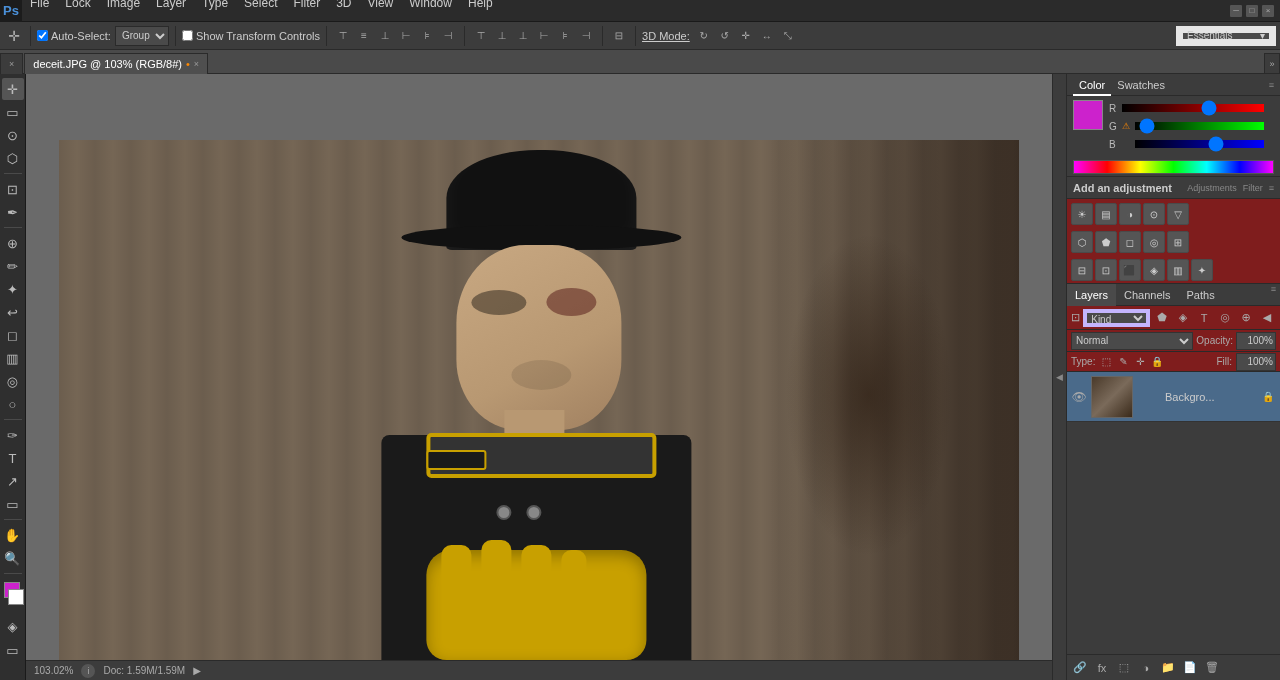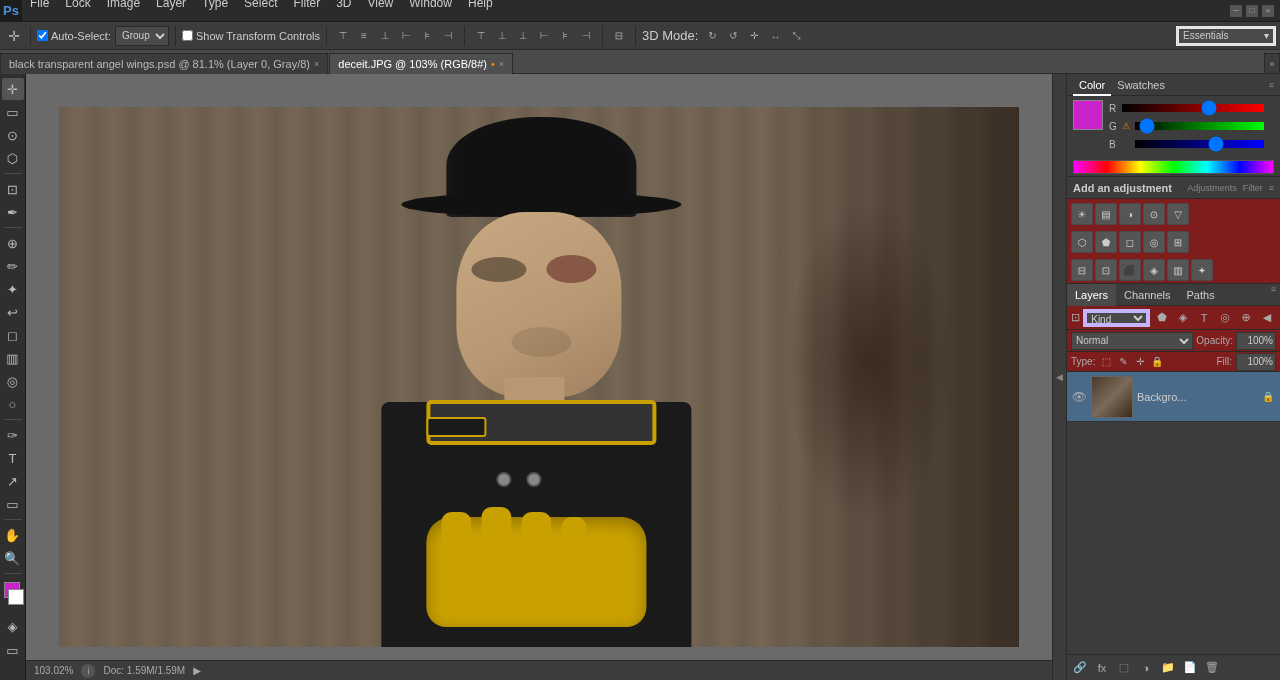--- a/index.html
+++ b/index.html
@@ -8,25 +8,25 @@
     
     #menu-bar { display: flex; align-items: center; height: 22px; background: #2b2b2b; border-bottom: 1px solid #1a1a1a; }
     #ps-logo { width: 22px; height: 22px; background: #1c1c1c; display: flex; align-items: center; justify-content: center; color: #4a90d9; font-weight: bold; font-size: 13px; flex-shrink: 0; }
     .menu-item { padding: 0 8px; height: 38px; line-height: 22px; color: #ccc; font-size: 12px; cursor: pointer; }
 
     
     #toolbar { display: flex; align-items: center; height: 28px; background: #3c3c3c; border-bottom: 1px solid #2a2a2a; padding: 0 4px; gap: 4px; }
     .toolbar-sep { width: 1px; height: 20px; background: #2a2a2a; margin: 0 2px; }
     .toolbar-checkbox { display: flex; align-items: center; gap: 3px; font-size: 11px; color: #ccc; }
     .toolbar-checkbox input { width: 11px; height: 11px; }
-    .toolbar-label { font-size: 13px; color: #ccc; }
+    .toolbar-label { font-size: 11px; color: #ccc; text-decoration: underline; }
     .toolbar-select { height: 20px; background: #4a4a4a; border: 1px solid #2a2a2a; color: #ccc; font-size: 10px; padding: 0 2px; }
     .toolbar-icon-group { display: flex; align-items: center; gap: 1px; }
     .tb-icon { width: 20px; height: 20px; display: flex; align-items: center; justify-content: center; color: #aaa; font-size: 10px; cursor: pointer; border: 1px solid transparent; }
-    #workspace-toggle { width: 100px; height: 20px; background: #4a4a4a; border: 3px solid #e5e5e5; color: #ccc; font-size: 10px; display: flex; align-items: center; justify-content: space-between; padding: 0 4px; cursor: pointer; margin-left: auto; }
+    #workspace-toggle { width: 100px; height: 20px; background: #4a4a4a; border: 7px solid #e5e5e5; color: #ccc; font-size: 10px; display: flex; align-items: center; justify-content: space-between; padding: 0 4px; cursor: pointer; margin-left: auto; }
 
     
     #doc-tabs { display: flex; height: 24px; background: #4a4a4a; border-bottom: 1px solid #2a2a2a; padding-top: 3px; }
     .doc-tab { display: flex; align-items: center; gap: 4px; padding: 0 8px; height: 21px; background: #3c3c3c; border: 1px solid #2a2a2a; border-bottom: none; color: #bbb; font-size: 11px; cursor: pointer; position: relative; margin-right: 1px; }
     .doc-tab.active { background: #4f4f4f; color: #fff; }
     .doc-tab .close-x { color: #999; font-size: 9px; cursor: pointer; }
     #tabs-collapse { width: 16px; height: 21px; background: #3c3c3c; border: 1px solid #2a2a2a; display: flex; align-items: center; justify-content: center; color: #aaa; font-size: 9px; margin-left: auto; cursor: pointer; }
 
     
     #main { display: flex; height: calc(680px - 22px - 28px - 24px); }
@@ -34,21 +34,21 @@
     
     #left-tools { width: 26px; background: #2f2f2f; border-right: 1px solid #1a1a1a; display: flex; flex-direction: column; align-items: center; padding-top: 4px; gap: 1px; flex-shrink: 0; }
     .tool-btn { width: 22px; height: 22px; display: flex; align-items: center; justify-content: center; cursor: pointer; border-radius: 2px; color: #bbb; font-size: 13px; position: relative; }
     .tool-btn.active { background: #555; }
     .tool-sep { width: 18px; height: 1px; background: #4a4a4a; margin: 3px 0; }
     #color-boxes { display: flex; flex-direction: column; align-items: center; margin-top: 4px; position: relative; width: 22px; height: 24px; }
     #fg-color { width: 16px; height: 16px; background: #cc22cc; border: 1px solid #888; position: absolute; top: 0; left: 2px; cursor: pointer; }
     #bg-color { width: 16px; height: 16px; background: #fff; border: 1px solid #888; position: absolute; top: 7px; left: 6px; cursor: pointer; }
 
     
-    #canvas-area { flex: 1; background: #6a6a6a; overflow: hidden; position: relative; display: flex; align-items: center; justify-content: center; }
+    #canvas-area { flex: 1; background: #6a6a6a; overflow: hidden; position: relative; display: flex; align-items: flex-end; justify-content: center; }
     #canvas-wrap { position: relative; }
     #canvas-img { width: 960px; height: 540px; display: block; background: #5a4a3a; overflow: hidden; position: relative; }
     
     .photo-bg { position: absolute; inset: 0; background: repeating-linear-gradient(90deg, rgba(0,0,0,0.15) 0px, rgba(0,0,0,0.05) 20px, rgba(0,0,0,0.15) 40px); background-color: #8a7a6a; }
     
     #status-bar { position: absolute; bottom: 0; left: 0; right: 0; height: 20px; background: #3c3c3c; border-top: 1px solid #2a2a2a; display: flex; align-items: center; padding: 0 8px; gap: 8px; }
     .status-text { font-size: 10px; color: #aaa; }
     .status-arrow { color: #aaa; font-size: 10px; cursor: pointer; }
 
     
@@ -96,21 +96,21 @@
     .lock-label { font-size: 10px; color: #aaa; }
     .lock-icons { display: flex; gap: 3px; }
     .lock-icon { width: 14px; height: 14px; display: flex; align-items: center; justify-content: center; color: #aaa; font-size: 10px; cursor: pointer; }
     .fill-label { font-size: 10px; color: #aaa; margin-left: auto; }
     .layers-list { flex: 1; overflow-y: auto; background: #3c3c3c; }
     .layer-item { display: flex; align-items: center; height: 50px; padding: 2px 4px; border-bottom: 1px solid #333; gap: 4px; cursor: pointer; }
     .layer-item.active { background: #4a6a8a; }
     .layer-vis { width: 16px; height: 16px; display: flex; align-items: center; justify-content: center; color: #aaa; font-size: 12px; cursor: pointer; }
     .layer-thumb { width: 42px; height: 42px; background: #555; border: 1px solid #666; flex-shrink: 0; overflow: hidden; }
     .layer-thumb-img { width: 100%; height: 100%; background: linear-gradient(135deg, #4a3a2a 0%, #7a6a5a 50%, #3a2a1a 100%); }
-    .layer-info { flex: 1; }
+    .layer-info { flex: 1; margin-left: 28px; }
     .layer-name { font-size: 11px; color: #ccc; }
     .layer-lock { width: 14px; height: 14px; display: flex; align-items: center; justify-content: center; color: #aaa; font-size: 10px; }
     .layers-footer { height: 26px; background: #3c3c3c; border-top: 1px solid #2a2a2a; display: flex; align-items: center; padding: 0 4px; gap: 4px; }
     .footer-icon { width: 18px; height: 18px; display: flex; align-items: center; justify-content: center; color: #aaa; font-size: 11px; cursor: pointer; }
 
     
     ::-webkit-scrollbar { width: 8px; height: 8px; }
     ::-webkit-scrollbar-track { background: #2a2a2a; }
     ::-webkit-scrollbar-thumb { background: #555; }
 
@@ -192,21 +192,20 @@
   </div>
 
   <div id="workspace-toggle">
     <span>Essentials</span>
     <span>▾</span>
   </div>
 </div>
 
 <div id="doc-tabs">
   <div class="doc-tab">
-    <span>black transparent angel wings.psd @ 81.1% (Layer 0, Gray/8)</span>
     <span class="close-x">×</span>
   </div>
   <div class="doc-tab active">
     <span>deceit.JPG @ 103% (RGB/8#)</span>
     <span style="color:#ff8800;">•</span>
     <span class="close-x">×</span>
   </div>
   <div id="tabs-collapse">»</div>
 </div>
 

